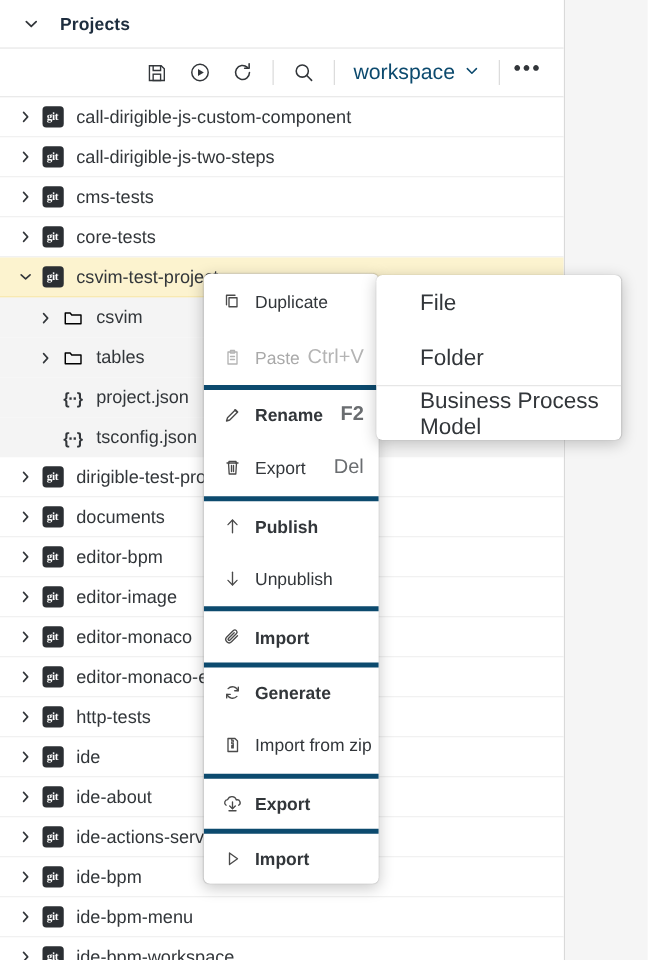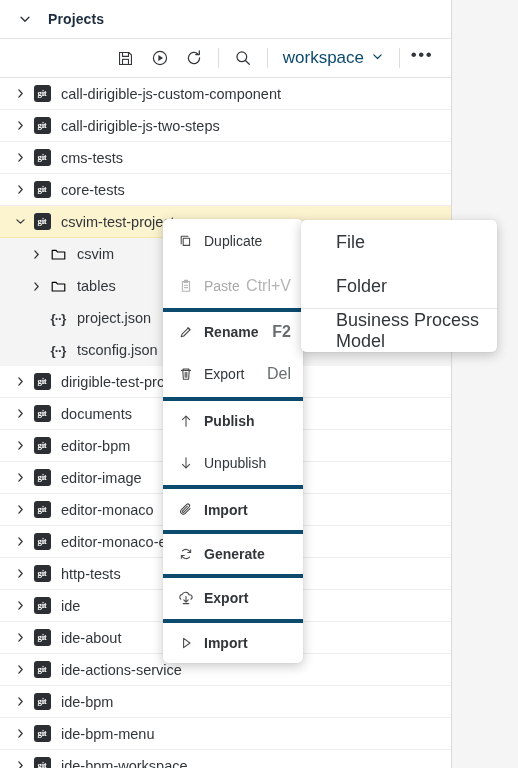--- a/index.html
+++ b/index.html
@@ -514,20 +514,30 @@
         <span class="mico">
           <svg width="16" height="16" viewBox="0 0 20 20" fill="none">
             <path d="M15.6 8.2a6 6 0 0 0-10-2.1" stroke="currentColor" stroke-width="1.35" stroke-linecap="round" stroke-linejoin="round" fill="none"></path>
             <path d="M4.4 11.8a6 6 0 0 0 10 2.1" stroke="currentColor" stroke-width="1.35" stroke-linecap="round" stroke-linejoin="round" fill="none"></path>
             <path d="M15.8 4.6v3.6h-3.6" stroke="currentColor" stroke-width="1.35" stroke-linecap="round" stroke-linejoin="round" fill="none"></path>
             <path d="M4.2 15.4v-3.6h3.6" stroke="currentColor" stroke-width="1.35" stroke-linecap="round" stroke-linejoin="round" fill="none"></path>
           </svg>
         </span>
         <span class="mtext">Generate</span>
       </div>
+      <div class="mi">
+        <span class="mico">
+          <svg width="16" height="16" viewBox="0 0 20 20" fill="none">
+            <path d="M5.5 3.5h7l2.5 2.5v10.5h-9.5z" stroke="currentColor" stroke-width="1.35" stroke-linecap="round" stroke-linejoin="round" fill="none"></path>
+            <path d="M9.3 4v1.5 M10.7 5.5v1.5 M9.3 7v1.5 M10.7 8.5v1.5" stroke="currentColor" stroke-width="1.35" stroke-linecap="round" stroke-linejoin="round" fill="none"></path>
+            <path d="M9.3 10.5h1.4v2.4H9.3z" stroke="currentColor" stroke-width="1.35" stroke-linecap="round" stroke-linejoin="round" fill="none"></path>
+          </svg>
+        </span>
+        <span class="mtext">Import from zip</span>
+      </div>
       <div class="mi sep-top">
         <span class="mico">
           <svg width="16" height="16" viewBox="0 0 20 20" fill="none">
             <path d="M3.6 11.5a3.1 3.1 0 0 1 1.6-5.7 4.5 4.5 0 0 1 8.6.4 2.9 2.9 0 0 1 2.3 5.3" stroke="currentColor" stroke-width="1.35" stroke-linecap="round" stroke-linejoin="round" fill="none"></path>
             <path d="M10 8.2v6.5" stroke="currentColor" stroke-width="1.35" stroke-linecap="round" stroke-linejoin="round" fill="none"></path>
             <path d="M7.2 12.2L10 15l2.8-2.8" stroke="currentColor" stroke-width="1.35" stroke-linecap="round" stroke-linejoin="round" fill="none"></path>
             <path d="M6.5 17h7" stroke="currentColor" stroke-width="1.35" stroke-linecap="round" stroke-linejoin="round" fill="none"></path>
           </svg>
         </span>
         <span class="mtext">Export</span>

